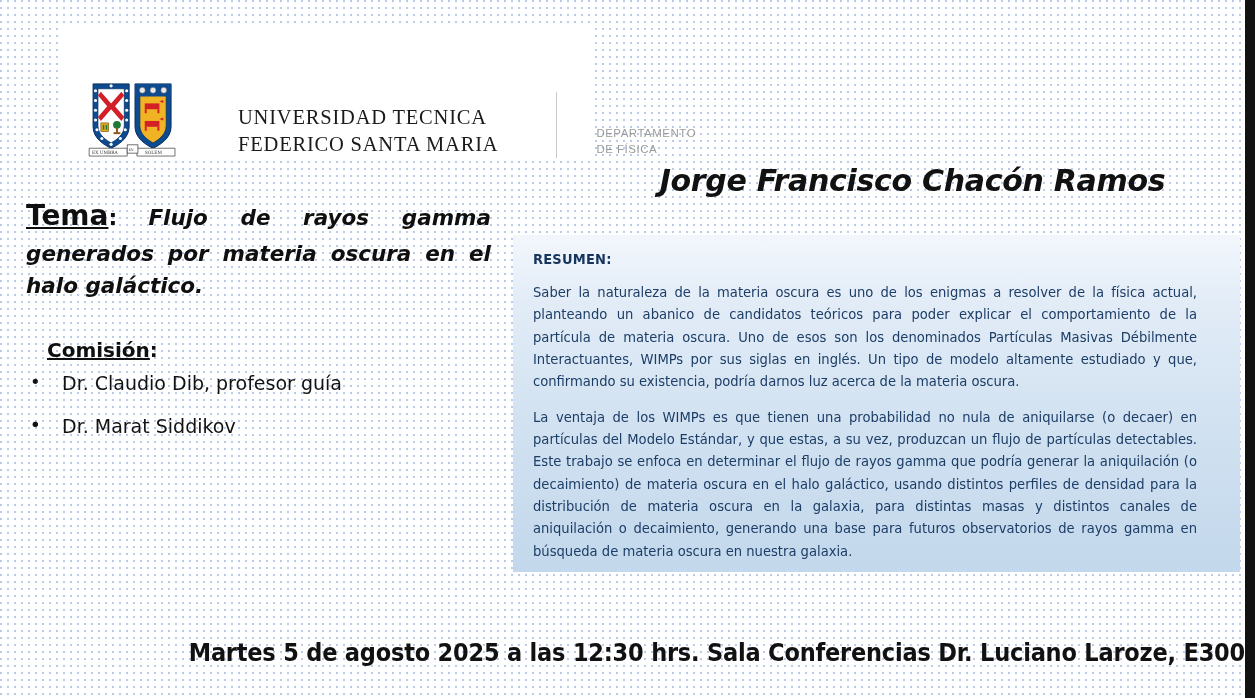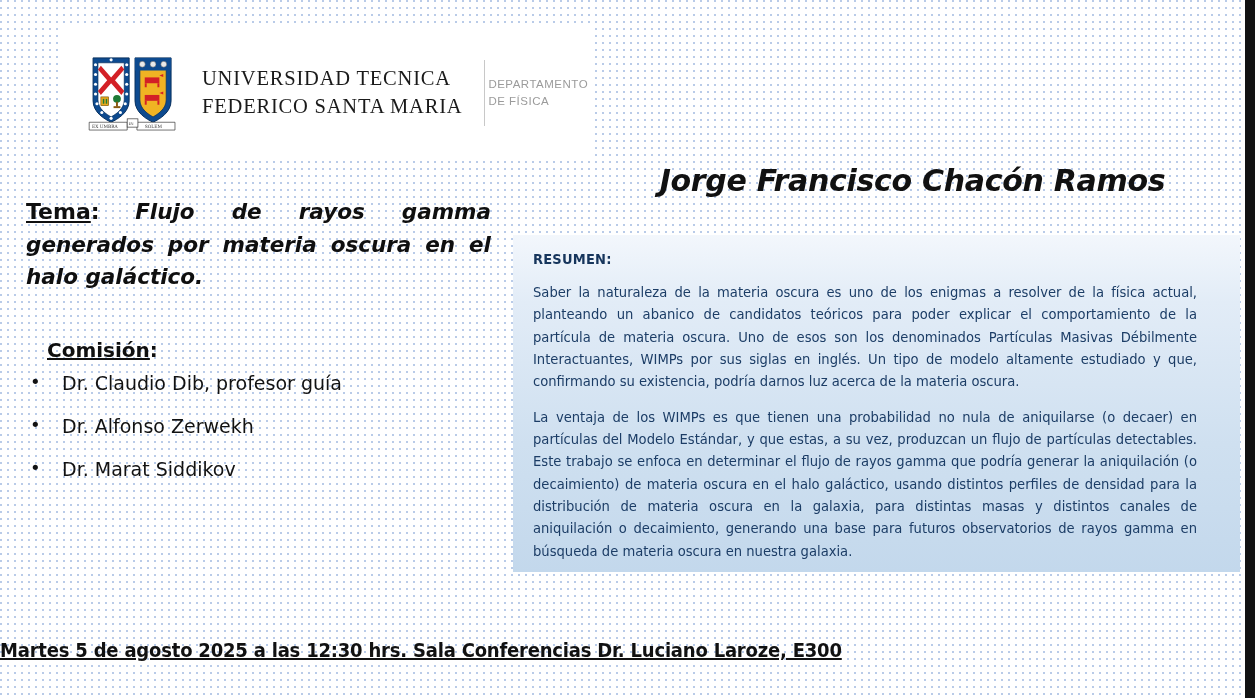--- a/index.html
+++ b/index.html
@@ -38,21 +38,22 @@
 
   
   #logo-panel {
     position: absolute;
     left: 62px;
     top: 27px;
     width: 528px;
     height: 131px;
     background: #ffffff;
     display: flex;
-    align-items: center;
+    align-items: flex-end;
+    gap: 36px;
   }
   #crest {
     width: 98px;
     height: 78px;
     margin-left: 24px;
     flex: 0 0 auto;
   }
   #univ-name {
     margin-left: 18px;
     color: #1a1a1a;
@@ -118,21 +119,21 @@
     line-height: 1.52;
     color: #0f0f0f;
     text-align: justify;
     text-align-last: left;
   }
   #tema-block .tema-label {
     font-weight: bold;
     text-decoration: underline;
     font-style: normal;
     font-family: "DejaVu Sans", sans-serif;
-    font-size: 22px;
+    font-size: 28px;
   }
   #tema-block .tema-colon {
     font-weight: bold;
     font-style: normal;
     font-family: "DejaVu Sans", sans-serif;
     font-size: 22px;
   }
   #tema-block .tema-text {
     font-style: italic;
     font-weight: bold;
@@ -208,28 +209,27 @@
     font-family: "DejaVu Sans", sans-serif;
     font-stretch: condensed;
   }
 
   
   #footer-line {
     position: absolute;
     left: 0;
     top: 638px;
     width: 1245px;
-    text-align: left;
-    font-size: 20px;
+    text-align: right;
+    font-size: 25px;
     font-weight: bold;
     color: #111111;
     font-family: "DejaVu Sans", sans-serif;
     font-stretch: condensed;
     letter-spacing: -0.2px;
-    text-decoration: underline;
   }
 </style>
 </head>
 <body>
 
 <div id="poster">
 
   <div id="right-edge-strip"></div>
 
   <div id="logo-panel">
@@ -318,21 +318,20 @@
     <span class="und">Comisión</span><span>:</span>
   </div>
 
   <ul id="comision-list">
     <li>
       <span class="bullet">•</span>
       <span>Dr. Claudio Dib, profesor guía</span>
     </li>
     <li>
       <span class="bullet">•</span>
-      <span>Dr. Alfonso Zerwekh</span>
     </li>
     <li>
       <span class="bullet">•</span>
       <span>Dr. Marat Siddikov</span>
     </li>
   </ul>
 
   <div id="resumen-box">
     <div id="resumen-title">RESUMEN:</div>
     <p class="resumen-para">Saber la naturaleza de la materia oscura es uno de los enigmas a resolver de la física actual, planteando un abanico de candidatos teóricos para poder explicar el comportamiento de la partícula de materia oscura. Uno de esos son los denominados Partículas Masivas Débilmente Interactuantes, WIMPs por sus siglas en inglés. Un tipo de modelo altamente estudiado y que, confirmando su existencia, podría darnos luz acerca de la materia oscura.</p>

